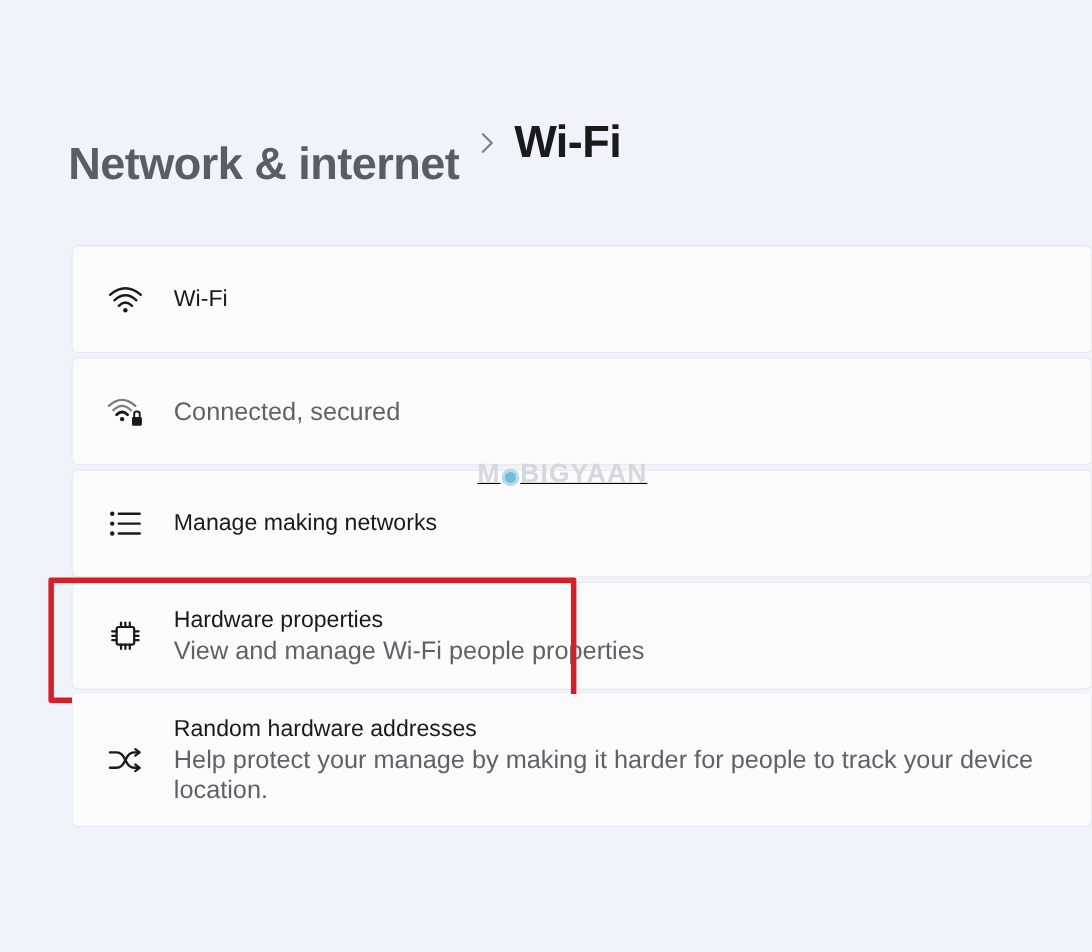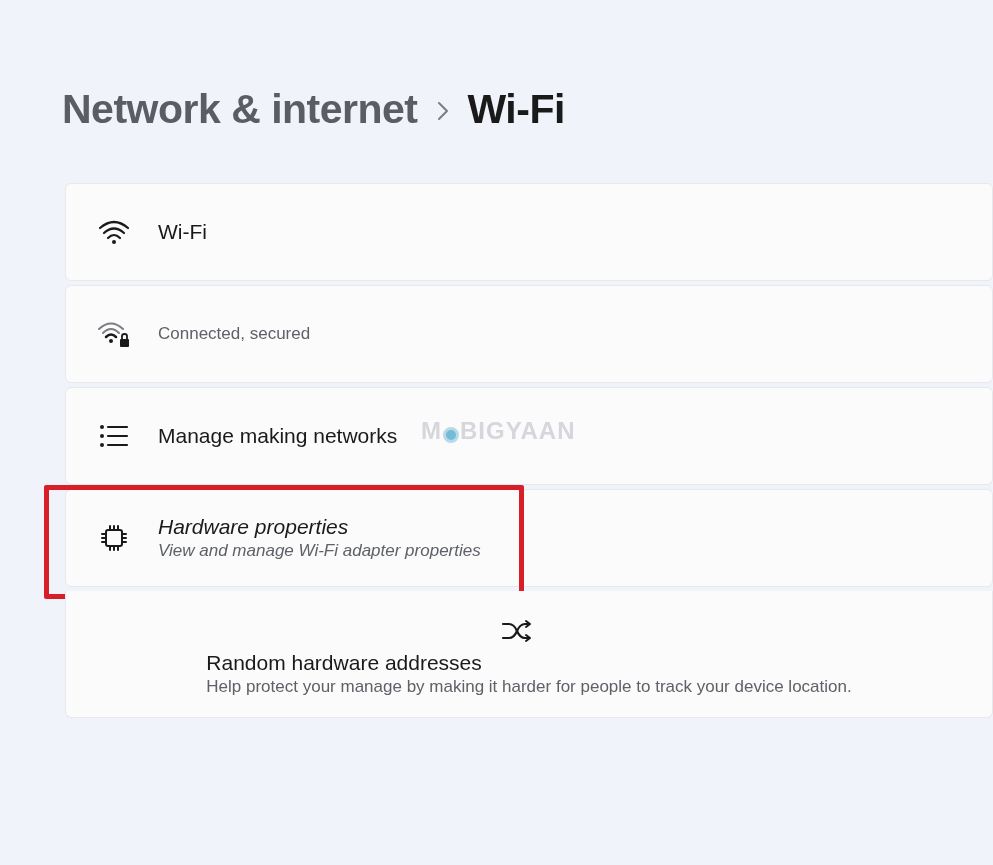--- a/index.html
+++ b/index.html
@@ -23,20 +23,21 @@
       display: flex;
       align-items: center;
       gap: 18px;
       margin-bottom: 50px;
     }
     .breadcrumb-parent {
       font-size: 41px;
       font-weight: 600;
       color: #5a5d63;
       letter-spacing: -0.5px;
+      margin-top: 40px;
     }
     .breadcrumb-chevron {
       font-size: 24px;
       color: #7a7d83;
       margin-top: 6px;
     }
     .breadcrumb-current {
       font-size: 41px;
       font-weight: 600;
       color: #1a1a1a;
@@ -73,40 +74,41 @@
       display: flex;
       flex-direction: column;
       gap: 2px;
     }
     .card-title {
       font-size: 21px;
       color: #1a1a1a;
       font-weight: 400;
     }
     .card-subtitle {
-      font-size: 17px;
+      font-size: 23px;
       color: #5e6167;
       font-weight: 400;
     }
     .highlight-box {
       position: absolute;
       border: 5px solid #d81f27;
       border-radius: 2px;
       left: -22px;
       top: -5px;
       width: 480px;
       height: 114px;
       pointer-events: none;
     }
     .watermark {
       position: absolute;
-      left: 421px;
+      left: 434px;
       top: 417px;
       opacity: 1;
       pointer-events: none;
+      text-decoration: underline;
     }
     .watermark-text {
       font-size: 24px;
       font-weight: 700;
       color: #d5d7dc;
       letter-spacing: 1px;
     }
     .watermark-o {
       display: inline-block;
       width: 16px;
@@ -174,46 +176,46 @@
           <line x1="9" y1="12" x2="28" y2="12" stroke="#1a1a1a" stroke-width="2.2" stroke-linecap="round"></line>
           <circle cx="3" cy="21" r="2" fill="#1a1a1a"></circle>
           <line x1="9" y1="21" x2="28" y2="21" stroke="#1a1a1a" stroke-width="2.2" stroke-linecap="round"></line>
         </svg>
       </div>
       <div class="card-content">
         <div class="card-title">Manage making networks</div>
       </div>
     </div>
 
-    <div class="card" style="position:relative;font-style:italic;">
+    <div class="card" style="position:relative;">
       <div class="highlight-box"></div>
       <div class="card-icon">
         <svg width="30" height="30" viewBox="0 0 30 30">
           <rect x="7" y="7" width="16" height="16" rx="2" stroke="#1a1a1a" stroke-width="2" fill="none"></rect>
           <line x1="11" y1="3" x2="11" y2="7" stroke="#1a1a1a" stroke-width="2" stroke-linecap="round"></line>
           <line x1="15" y1="3" x2="15" y2="7" stroke="#1a1a1a" stroke-width="2" stroke-linecap="round"></line>
           <line x1="19" y1="3" x2="19" y2="7" stroke="#1a1a1a" stroke-width="2" stroke-linecap="round"></line>
           <line x1="11" y1="23" x2="11" y2="27" stroke="#1a1a1a" stroke-width="2" stroke-linecap="round"></line>
           <line x1="15" y1="23" x2="15" y2="27" stroke="#1a1a1a" stroke-width="2" stroke-linecap="round"></line>
           <line x1="19" y1="23" x2="19" y2="27" stroke="#1a1a1a" stroke-width="2" stroke-linecap="round"></line>
           <line x1="3" y1="11" x2="7" y2="11" stroke="#1a1a1a" stroke-width="2" stroke-linecap="round"></line>
           <line x1="3" y1="15" x2="7" y2="15" stroke="#1a1a1a" stroke-width="2" stroke-linecap="round"></line>
           <line x1="3" y1="19" x2="7" y2="19" stroke="#1a1a1a" stroke-width="2" stroke-linecap="round"></line>
           <line x1="23" y1="11" x2="27" y2="11" stroke="#1a1a1a" stroke-width="2" stroke-linecap="round"></line>
           <line x1="23" y1="15" x2="27" y2="15" stroke="#1a1a1a" stroke-width="2" stroke-linecap="round"></line>
           <line x1="23" y1="19" x2="27" y2="19" stroke="#1a1a1a" stroke-width="2" stroke-linecap="round"></line>
         </svg>
       </div>
       <div class="card-content">
         <div class="card-title">Hardware properties</div>
-        <div class="card-subtitle">View and manage Wi-Fi adapter properties</div>
-      </div>
-    </div>
-
-    <div class="card" style="border-top:none; border-radius:0 0 6px 6px;flex-direction:column;">
+        <div class="card-subtitle">View and manage Wi-Fi people properties</div>
+      </div>
+    </div>
+
+    <div class="card" style="border-top:none; border-radius:0 0 6px 6px;">
       <div class="card-icon">
         <svg width="32" height="26" viewBox="0 0 32 26">
           <path d="M2 6 L8 6 Q13 6 16 13 Q19 20 24 20 L28 20" stroke="#1a1a1a" stroke-width="2.2" fill="none" stroke-linecap="round" stroke-linejoin="round"></path>
           <path d="M2 20 L8 20 Q13 20 16 13 Q19 6 24 6 L28 6" stroke="#1a1a1a" stroke-width="2.2" fill="none" stroke-linecap="round" stroke-linejoin="round"></path>
           <path d="M25 3 L29 6 L25 9" stroke="#1a1a1a" stroke-width="2" fill="none" stroke-linecap="round" stroke-linejoin="round"></path>
           <path d="M25 17 L29 20 L25 23" stroke="#1a1a1a" stroke-width="2" fill="none" stroke-linecap="round" stroke-linejoin="round"></path>
         </svg>
       </div>
       <div class="card-content">
         <div class="card-title">Random hardware addresses</div>

